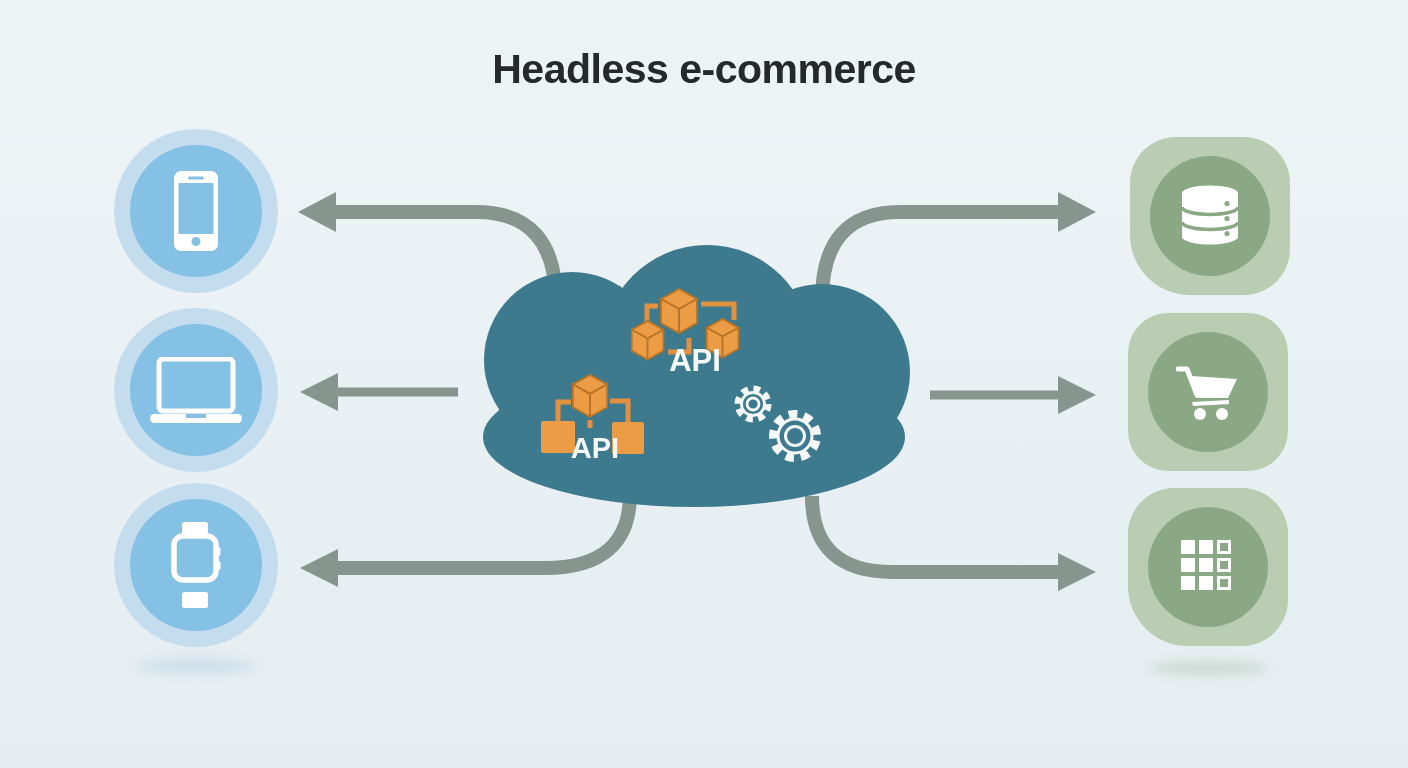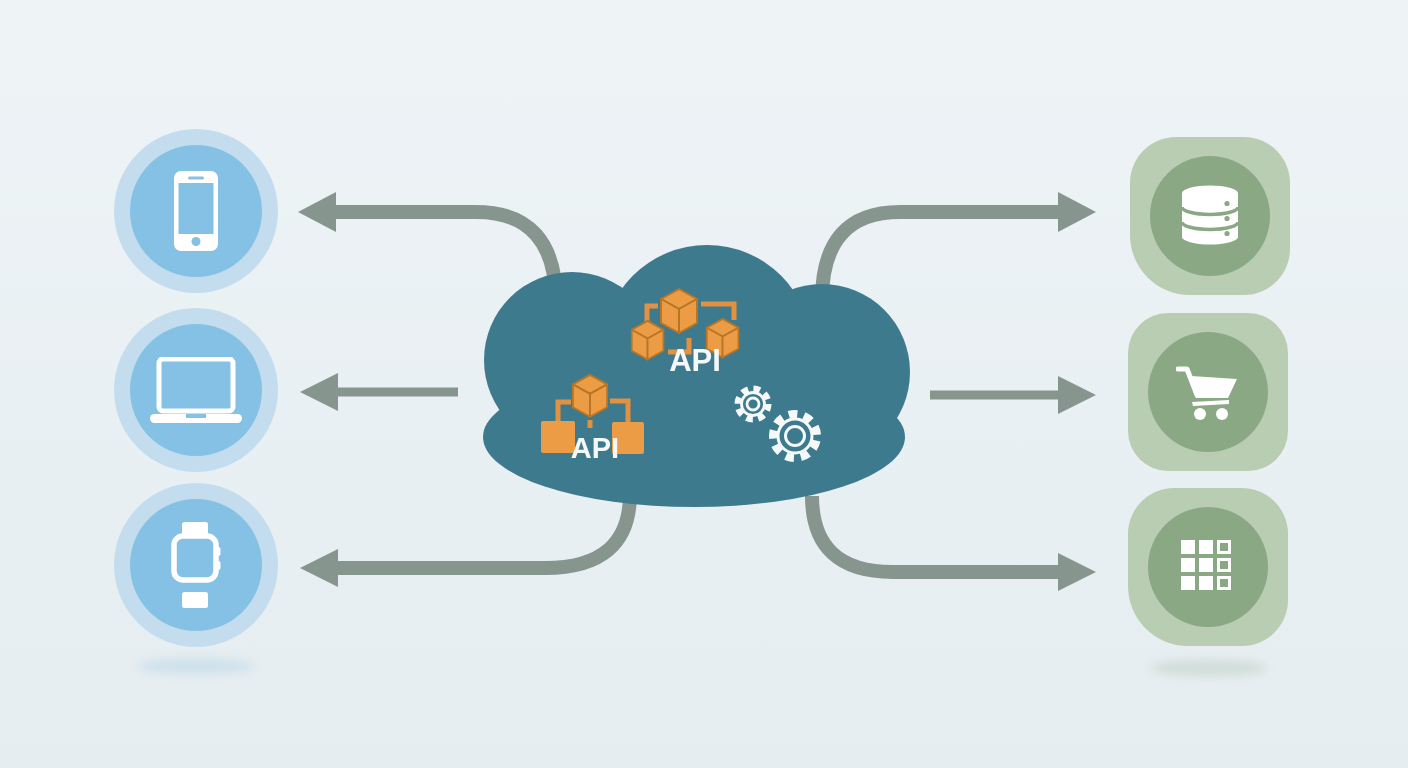--- a/index.html
+++ b/index.html
@@ -35,20 +35,21 @@
   .refl-green{width:118px;height:16px;background:rgba(150,180,150,.28);}
 
   .api-text{font-family:"Liberation Sans","DejaVu Sans",sans-serif;
             font-weight:700;fill:#f4f8f8;}
 </style>
 </head>
 <body>
 
 <div class="stage">
 
+  <h1 class="page-title">Headless e-commerce</h1>
 
   <svg class="diagram-svg" width="1408" height="768" viewBox="0 0 1408 768">
 
     <defs>
       <g id="cube">
         <polygon points="20,1 38,11 20,21 2,11" fill="#ec9c45" stroke="#b97526" stroke-width="2" stroke-linejoin="round"></polygon>
         <polygon points="2,11 20,21 20,45 2,35" fill="#ec9c45" stroke="#b97526" stroke-width="2" stroke-linejoin="round"></polygon>
         <polygon points="38,11 20,21 20,45 38,35" fill="#ec9c45" stroke="#b97526" stroke-width="2" stroke-linejoin="round"></polygon>
       </g>
     </defs>

